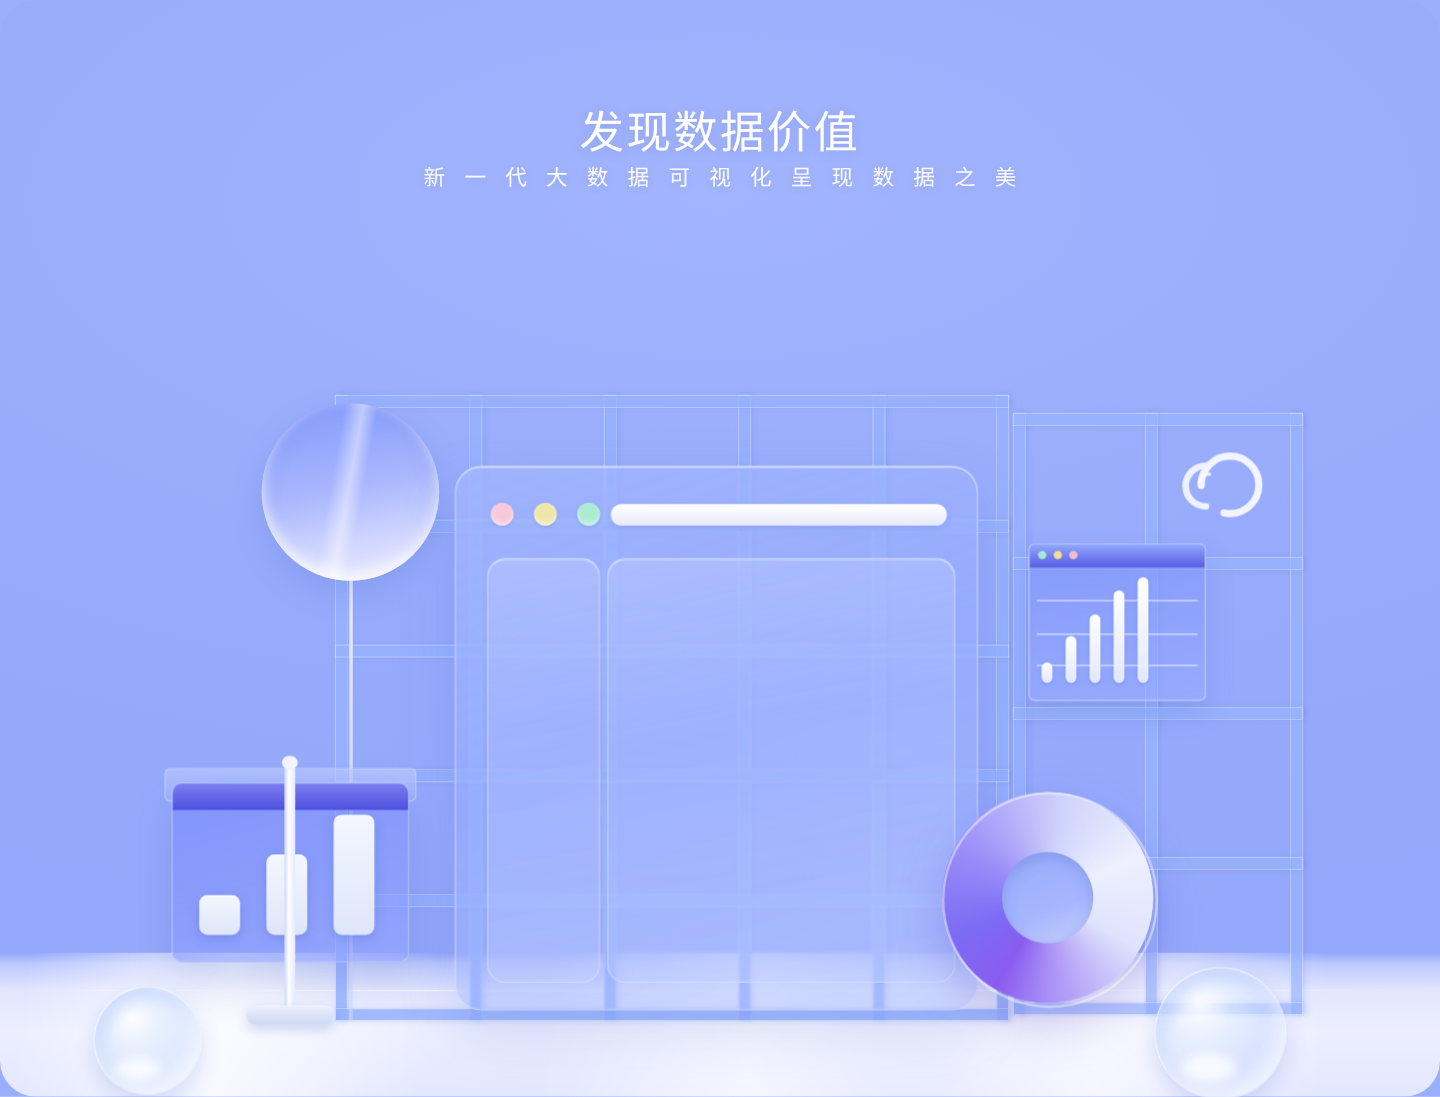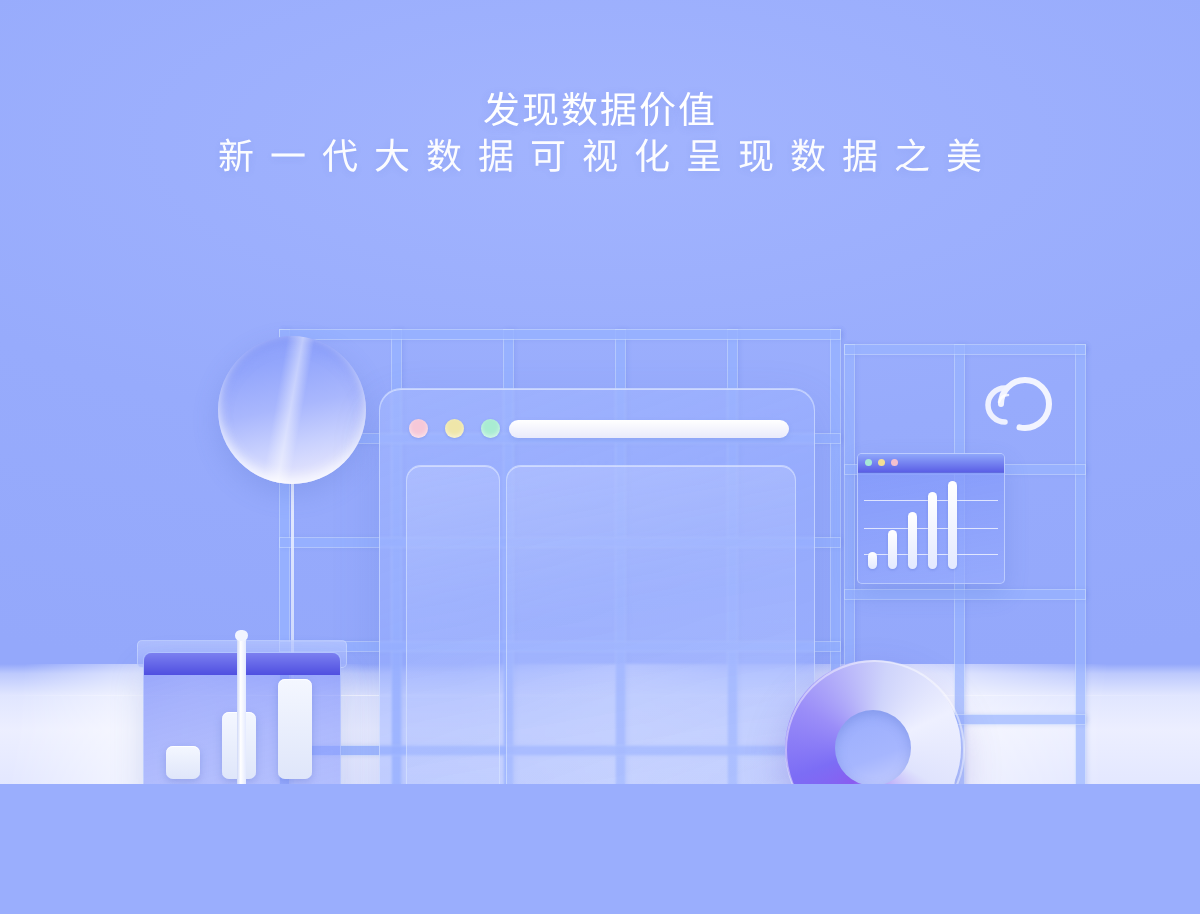--- a/index.html
+++ b/index.html
@@ -3,23 +3,24 @@
 <meta charset="utf-8">
 <title>大数据与云服务平台</title>
 <style>
   html,body{margin:0;padding:0;}
   body{
     width:1200px;height:914px;overflow:hidden;
     font-family:"Liberation Sans","DejaVu Sans",sans-serif;
     background:#9aaefd;
   }
   .stage{
-    position:relative;width:1200px;height:784px;overflow:hidden;
+    position:relative;width:1200px;height:914px;overflow:hidden;
     background:
       radial-gradient(120% 70% at 50% 18%, #a2b4fe 0%, #97abfc 55%, #94a8fb 100%);
+    border-radius: 30px;
   }
 
   
   .floor{
     position:absolute;left:0;right:0;bottom:0;height:120px;
     background:linear-gradient(180deg,
       rgba(214,222,255,0) 0%,
       rgba(222,228,255,.55) 8%,
       rgba(231,235,255,.92) 26%,
       rgba(238,240,255,.98) 55%,
@@ -179,21 +180,21 @@
   .hero{position:absolute;left:0;right:0;top:0;text-align:center;z-index:30;}
   .eyebrow{
     margin-top:92px;font-size:37px;line-height:1;color:#ffffff;font-weight:400;
     letter-spacing:2px;text-shadow:0 2px 10px rgba(70,96,190,.18);
   }
   .title{
     margin-top:24px;font-size:101px;line-height:1.04;color:#ffffff;font-weight:bold;
     letter-spacing:1px;text-shadow:0 6px 22px rgba(66,92,190,.22);
   }
   .subtitle{
-    margin-top:10px;font-size:36px;line-height:1;color:#ffffff;font-weight:400;
+    margin-top:10px;font-size:18px;line-height:1;color:#ffffff;font-weight:400;
     letter-spacing:16px;padding-left:16px;opacity:.97;
     text-shadow:0 2px 9px rgba(70,96,190,.16);
   }
 </style>
 </head>
 <body>
 
 <div class="stage">
 
   <div class="floor"></div>

